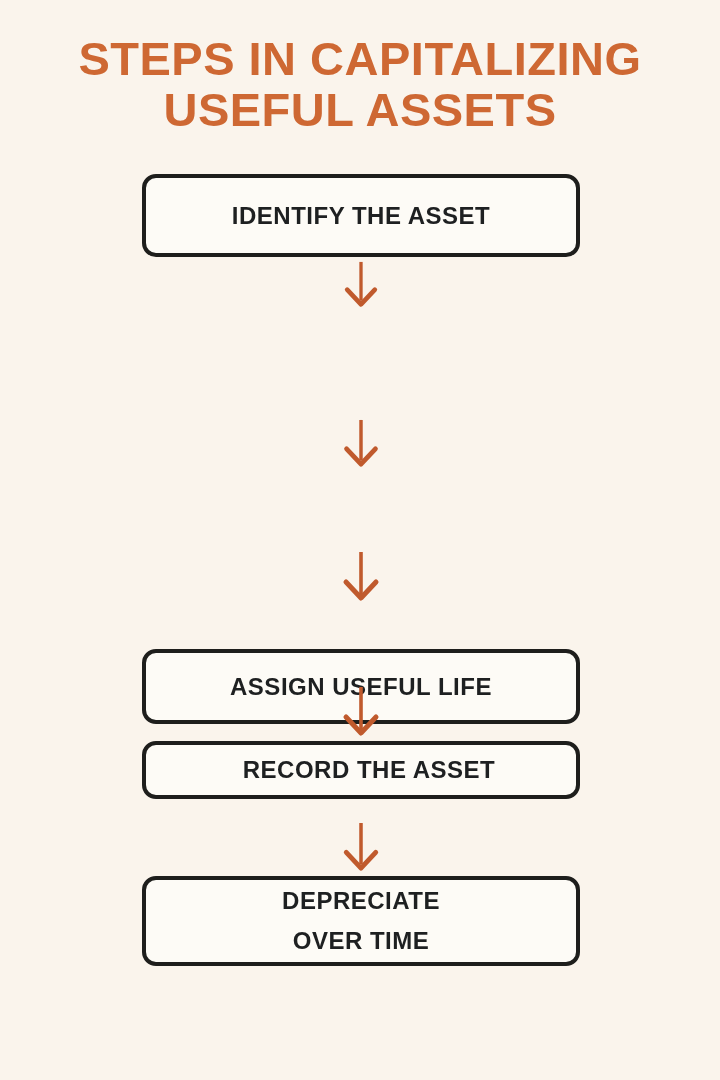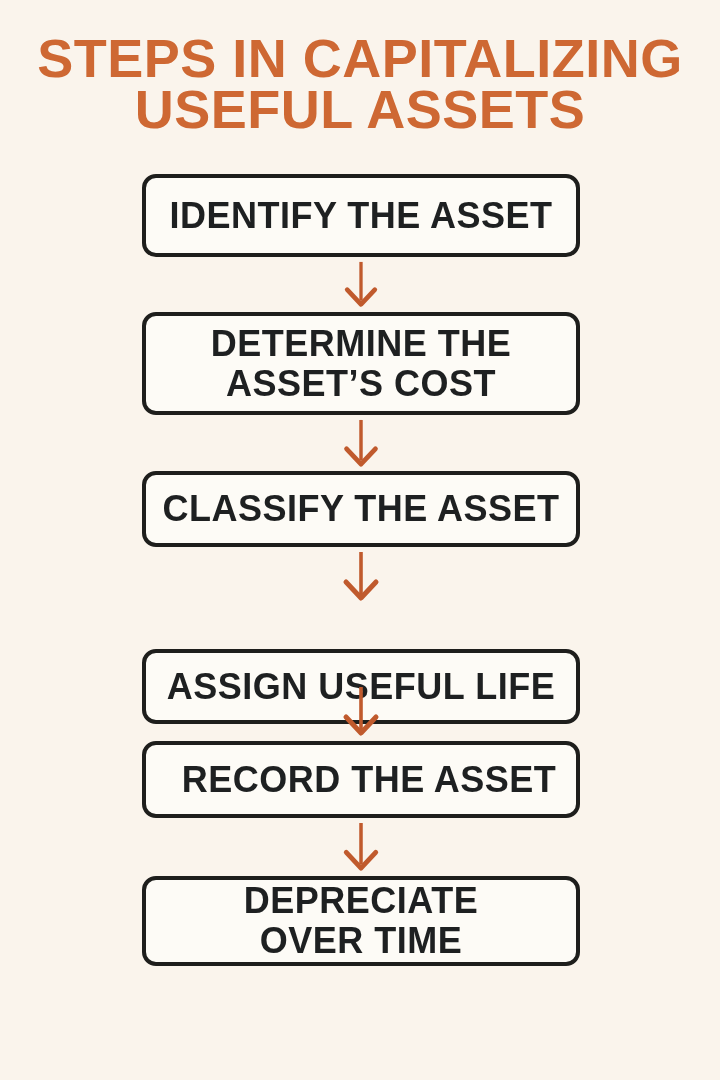--- a/index.html
+++ b/index.html
@@ -20,49 +20,49 @@
     font-family: "Liberation Sans", sans-serif;
     overflow: hidden;
   }
   .title {
     position: absolute;
     top: 33px;
     left: 0;
     width: 720px;
     text-align: center;
     color: var(--title);
-    font-size: 54px;
+    font-size: 47px;
     font-weight: bold;
     line-height: 51px;
     letter-spacing: 0.5px;
   }
   .title .line { display: block; }
   .box {
     position: absolute;
     left: 142px;
     width: 438px;
     background: var(--box-fill);
     border: 4px solid var(--box-border);
     border-radius: 14px;
     display: flex;
     align-items: center;
     justify-content: center;
     text-align: center;
     color: var(--box-text);
-    font-size: 36px;
+    font-size: 24px;
     font-weight: bold;
     line-height: 40px;
     letter-spacing: 0.5px;
   }
   .box .line { display: block; }
   #box1 { top: 174px; height: 83px; }
   #box2 { top: 312px; height: 103px; }
   #box3 { top: 471px; height: 76px; }
   #box4 { top: 607px; height: 75px; margin-top: 42px; }
-  #box5 { top: 741px; height: 77px; padding-left: 16px; }
+  #box5 { top: 741px; height: 58px; padding-left: 16px; }
   #box6 { top: 876px; height: 90px; }
   .arrow {
     position: absolute;
     left: 341px;
     width: 40px;
     color: var(--arrow);
   }
   #arrow1 { top: 261px; height: 48px; }
   #arrow2 { top: 419px; height: 50px; }
   #arrow3 { top: 551px; height: 52px; }
@@ -86,39 +86,28 @@
     </div>
   </div>
 
   <div class="arrow" id="arrow1">
     <svg viewBox="0 0 40 52" fill="none" xmlns="http://www.w3.org/2000/svg">
       <path d="M20 1 V43" stroke="currentColor" stroke-width="3.6"></path>
       <path d="M5 31 L20 47 L35 31" stroke="currentColor" stroke-width="5" stroke-linecap="round" stroke-linejoin="round" fill="none"></path>
     </svg>
   </div>
 
-  <div class="box" id="box2">
-    <div>
-      <span class="line">DETERMINE THE</span>
-      <span class="line">ASSET’S COST</span>
-    </div>
-  </div>
 
   <div class="arrow" id="arrow2">
     <svg viewBox="0 0 40 52" fill="none" xmlns="http://www.w3.org/2000/svg">
       <path d="M20 1 V43" stroke="currentColor" stroke-width="3.6"></path>
       <path d="M5 31 L20 47 L35 31" stroke="currentColor" stroke-width="5" stroke-linecap="round" stroke-linejoin="round" fill="none"></path>
     </svg>
   </div>
 
-  <div class="box" id="box3">
-    <div>
-      <span class="line">CLASSIFY THE ASSET</span>
-    </div>
-  </div>
 
   <div class="arrow" id="arrow3">
     <svg viewBox="0 0 40 52" fill="none" xmlns="http://www.w3.org/2000/svg">
       <path d="M20 1 V43" stroke="currentColor" stroke-width="3.6"></path>
       <path d="M5 31 L20 47 L35 31" stroke="currentColor" stroke-width="5" stroke-linecap="round" stroke-linejoin="round" fill="none"></path>
     </svg>
   </div>
 
   <div class="box" id="box4">
     <div>

